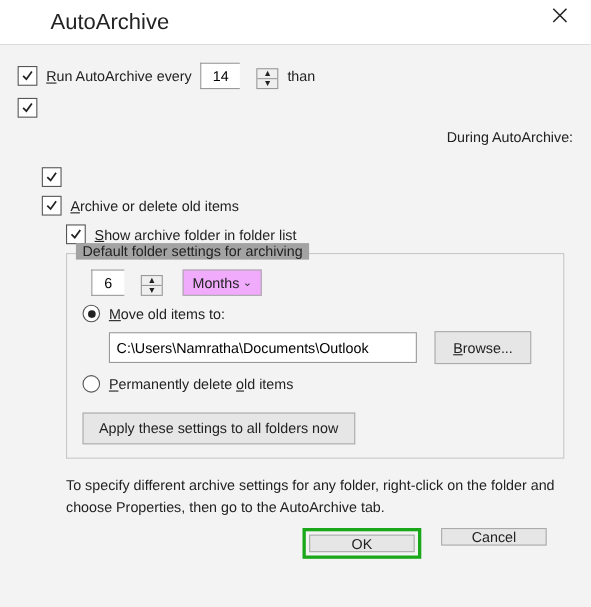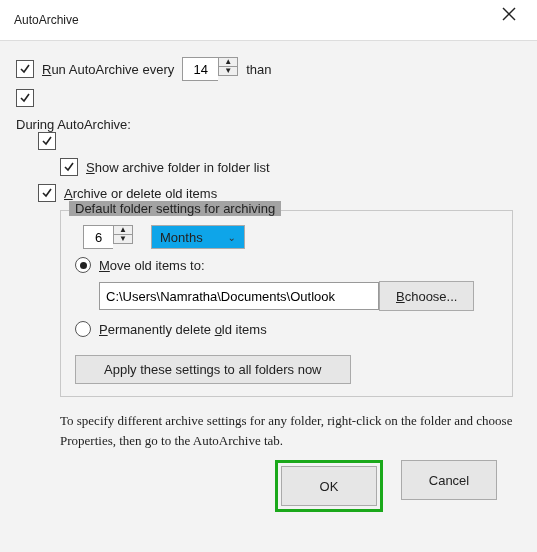--- a/index.html
+++ b/index.html
@@ -21,21 +21,22 @@
   .titlebar {
     display: flex;
     align-items: center;
     justify-content: space-between;
     height: 40px;
     padding: 0 14px 0 14px;
     background: #fff;
     border-bottom: 1px solid #ddd;
   }
   .titlebar .title {
-    font-size: 12px;
+    font-size: 20px;
+    margin-left: 32px;
   }
   .close-x {
     font-size: 18px;
     line-height: 18px;
     width: 28px;
     height: 28px;
     text-align: center;
     cursor: default;
   }
   .content {
@@ -75,22 +76,23 @@
     content: "";
     width: 7px;
     height: 7px;
     background: #222;
     border-radius: 50%;
   }
   .lbl { white-space: nowrap; }
   .u { text-decoration: underline; text-underline-offset: 1px; }
   .num-field {
     display: flex;
-    align-items: flex-start;
+    align-items: flex-end;
     margin: 0 8px;
+    gap: 15px;
   }
   .num-input {
     width: 36px;
     height: 24px;
     border: 1px solid #999;
     border-right: none;
     background: #fff;
     text-align: center;
     padding: 0 4px;
     font: inherit;
@@ -108,45 +110,46 @@
     display: flex;
     align-items: center;
     justify-content: center;
     font-size: 8px;
     line-height: 8px;
   }
   .spin-btn + .spin-btn { border-top: 1px solid #999; }
   .indent1 { padding-left: 22px; }
   .indent2 { padding-left: 44px; }
   .section-hdr {
-    margin: 10px 0 0 0;
+    margin: 10px 0 20px 0;
+    text-align: right;
   }
   .group {
     margin-left: 44px;
     margin-right: 8px;
     border: 1px solid #c8c8c8;
     padding: 14px 12px 12px 14px;
     position: relative;
     background: #f3f3f3;
   }
   .group-legend {
     position: absolute;
     top: -10px;
     left: 8px;
     background: #a3a3a3;
     padding: 0 6px;
   }
   .select-like {
     display: inline-flex;
     align-items: center;
     justify-content: space-between;
-    width: 94px;
+    width: 72px;
     height: 24px;
     border: 1px solid #aaa;
-    background: #0ea5e9;
+    background: #f0abfc;
     padding: 0 8px;
     box-sizing: border-box;
     margin-left: 10px;
   }
   .chev {
     font-size: 10px;
     color: #333;
   }
   .path-input {
     width: 280px;
@@ -165,43 +168,43 @@
     border: 1px solid #aaa;
     background: #e6e6e6;
     padding: 0 16px;
     font: inherit;
     box-sizing: border-box;
     cursor: default;
   }
   .browse-row {
     display: flex;
     align-items: center;
+    gap: 16px;
     margin: 6px 0 10px 24px;
   }
   .apply-btn {
-    padding: 6px 28px;
+    padding: 6px 14px;
     margin-top: 10px;
     background: #e6e6e6;
     border: 1px solid #aaa;
     display: inline-block;
   }
   .hint {
     margin: 14px 0 10px 44px;
     line-height: 1.5;
-    font-family: Liberation Serif, serif;
   }
   .footer {
     display: flex;
     justify-content: flex-end;
     gap: 18px;
     padding: 0 24px 12px 0;
   }
   .footer .btn {
     width: 96px;
-    height: 40px;
+    height: 16px;
   }
   .ok-highlight {
     border: 3px solid #1aa81a;
     padding: 3px;
     display: inline-block;
   }
 </style>
 </head>
 <body>
 
@@ -245,36 +248,36 @@
   <div class="section-hdr">During AutoArchive:</div>
 
   <div class="row indent1">
     <span class="chk checked">
       <svg width="12" height="12" viewBox="0 0 12 12">
           <polyline points="2,6 5,9 10,2" fill="none" stroke="#222" stroke-width="1.6"></polyline>
         </svg>
     </span>
   </div>
 
+  <div class="row indent1">
+    <span class="chk checked">
+      <svg width="12" height="12" viewBox="0 0 12 12">
+          <polyline points="2,6 5,9 10,2" fill="none" stroke="#222" stroke-width="1.6"></polyline>
+        </svg>
+    </span>
+    <span class="lbl"><span class="u">A</span><span>rchive or delete old items</span></span>
+  </div>
+
   <div class="row indent2">
     <span class="chk checked">
       <svg width="12" height="12" viewBox="0 0 12 12">
           <polyline points="2,6 5,9 10,2" fill="none" stroke="#222" stroke-width="1.6"></polyline>
         </svg>
     </span>
     <span class="lbl"><span class="u">S</span><span>how archive folder in folder list</span></span>
-  </div>
-
-  <div class="row indent1">
-    <span class="chk checked">
-      <svg width="12" height="12" viewBox="0 0 12 12">
-          <polyline points="2,6 5,9 10,2" fill="none" stroke="#222" stroke-width="1.6"></polyline>
-        </svg>
-    </span>
-    <span class="lbl"><span class="u">A</span><span>rchive or delete old items</span></span>
   </div>
 
   <div class="group">
     <span class="group-legend">Default folder settings for archiving</span>
 
     <div class="row">
       <span class="num-field">
         <input class="num-input" style="width: 30px;" value="6">
         <span class="spin">
           <span class="spin-btn">▲</span>
@@ -289,21 +292,21 @@
 
     <div class="row" style="margin-top:6px">
       <span class="radio selected"></span>
       <span class="lbl"><span class="u">M</span><span>ove old items to:</span></span>
     </div>
 
     <div class="browse-row">
       <input class="path-input" value="C:\Users\Namratha\Documents\Outlook" style="">
       <span class="btn">
           <span class="u">B</span>
-          <span>choose...</span>
+          <span>rowse...</span>
         </span>
     </div>
 
     <div class="row">
       <span class="radio"></span>
       <span class="lbl"><span class="u">P</span><span>ermanently delete </span><span class="u">o</span><span>ld items</span></span>
     </div>
 
     <span class="apply-btn">Apply these settings to all folders now</span>
   </div>

